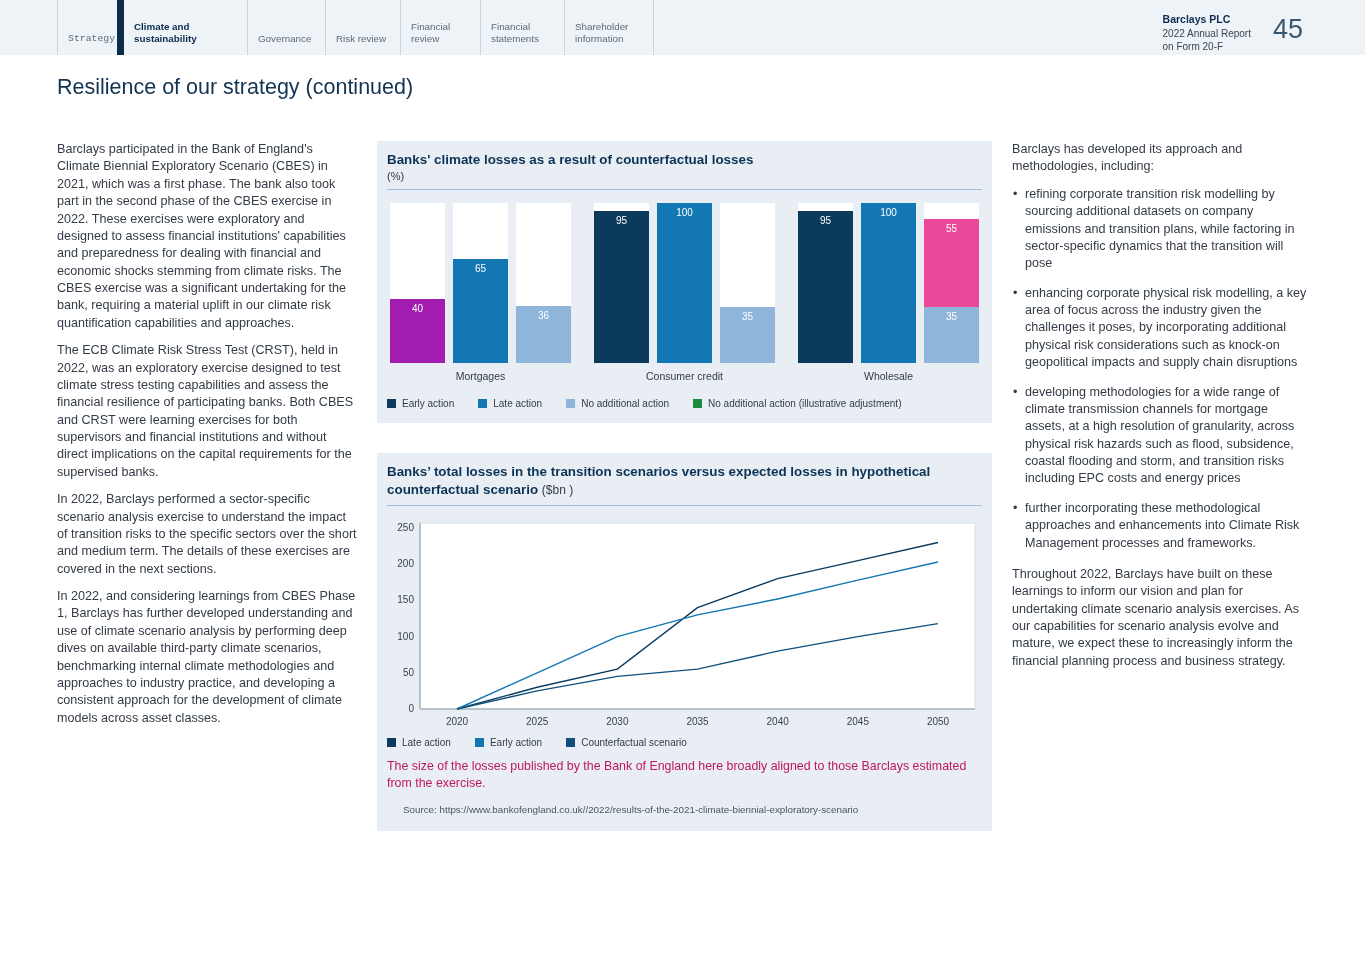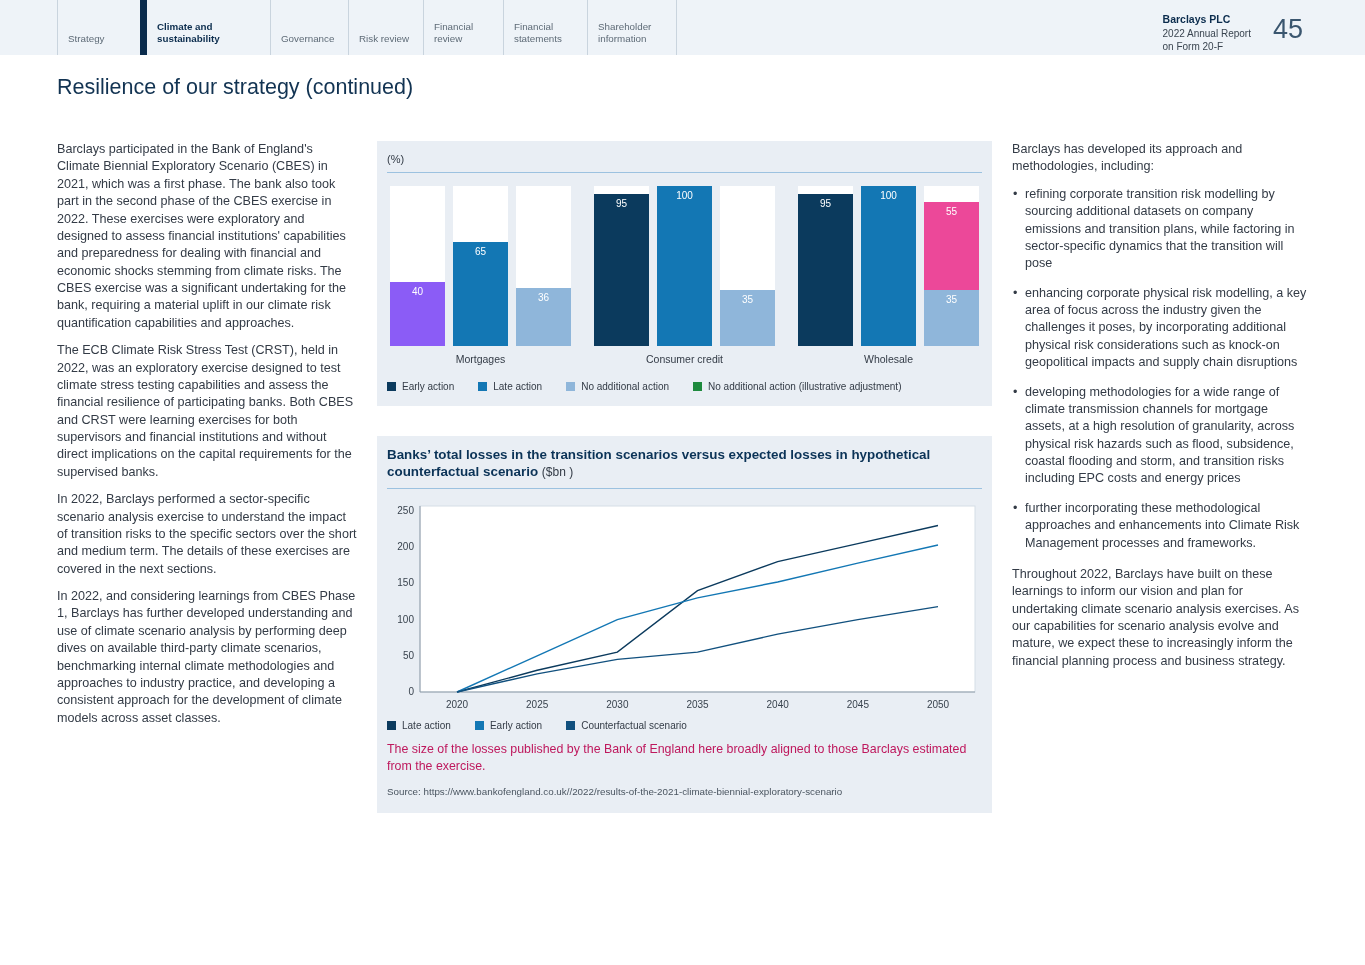--- a/index.html
+++ b/index.html
@@ -6,21 +6,21 @@
   html, body { width: 1365px; height: 965px; background: #ffffff; overflow: hidden;
     font-family: "Liberation Sans", sans-serif; }
 
   
   .topnav { height: 55px; background: #eef3f8; display: flex; justify-content: space-between; }
   .tabs { display: flex; margin-left: 57px; }
   .tab { display: flex; align-items: flex-end; padding: 6px 10px 9px 10px;
     border-left: 1px solid #c9d4de; font-size: 9.8px; line-height: 1.3; color: #5e6b77; cursor: pointer; }
   .tab:last-child { border-right: 1px solid #c9d4de; }
   .tab.active { border-left: 7px solid #0b2c4d; color: #0b2c4d; font-weight: bold; }
-  .tab-w1 { width: 83px; } .tab-w2 { width: 130px; } .tab-w3 { width: 78px; }
+  .tab-w1 { width: 60px; font-family: Liberation Mono, monospace; } .tab-w2 { width: 130px; } .tab-w3 { width: 78px; }
   .tab-w4 { width: 75px; } .tab-w5 { width: 80px; } .tab-w6 { width: 84px; } .tab-w7 { width: 90px; }
   .brand-area { display: flex; align-items: flex-start; gap: 22px; padding: 13px 62px 0 0; }
   .brand-block { font-size: 10px; line-height: 1.3; color: #3a4550; }
   .brand-name { font-weight: bold; color: #0b2c4d; font-size: 10.5px; }
   .page-number { font-size: 27px; color: #3a566f; line-height: 1; margin-top: 3px; }
 
   
   .page-title { margin: 20px 57px 0 57px; font-size: 21.5px; font-weight: 400; color: #123352; }
 
   
@@ -56,21 +56,21 @@
 
   
   .legend { display: flex; align-items: center; gap: 24px; margin-top: 16px; flex-wrap: wrap; }
   .legend-item { display: flex; align-items: center; gap: 6px; font-size: 10px; color: #333b46; }
   .swatch { width: 9px; height: 9px; display: inline-block; flex: 0 0 9px; }
 
   
   #line-svg { display: block; margin-top: 2px; }
   #line-svg text { font-family: "Liberation Sans", sans-serif; font-size: 10px; fill: #39434e; }
   .line-caption { font-size: 12.4px; line-height: 1.35; color: #be185d; margin-top: 10px; }
-  .line-source { font-size: 9.8px; color: #4a5560; margin: 12px 0 2px 0; text-decoration: none; display: inline-block; }
+  .line-source { font-size: 9.8px; color: #4a5560; margin: 12px 0 2px 16px; text-decoration: none; display: inline-block; }
 </style>
 </head>
 <body>
 
 <header class="topnav">
   <nav class="tabs">
     <div class="tab tab-w1">
         <span>Strategy</span>
       </div>
     <div class="tab tab-w2 active">
@@ -109,27 +109,28 @@
   <section class="col-left body-text">
     <p>Barclays participated in the Bank of England's Climate Biennial Exploratory Scenario (CBES) in 2021, which was a first phase. The bank also took part in the second phase of the CBES exercise in 2022. These exercises were exploratory and designed to assess financial institutions' capabilities and preparedness for dealing with financial and economic shocks stemming from climate risks.  The CBES exercise was a significant undertaking for the bank, requiring a material uplift in our climate risk quantification capabilities and approaches.</p>
     <p>The ECB Climate Risk Stress Test (CRST), held in 2022, was an exploratory exercise designed to test climate stress testing capabilities and assess the financial resilience of participating banks. Both CBES and CRST were learning exercises for both supervisors and financial institutions and without direct implications on the capital requirements for the supervised banks.</p>
     <p>In 2022, Barclays performed a sector-specific scenario analysis exercise to understand the impact of transition risks to the specific sectors over the short and medium term. The details of these exercises are covered in the next sections.</p>
     <p>In 2022, and considering learnings from CBES Phase 1, Barclays has further developed understanding and use of climate scenario analysis by performing deep dives on available third-party climate scenarios, benchmarking internal climate methodologies and approaches to industry practice, and developing a consistent approach for the development of climate models across asset classes.</p>
   </section>
 
   <section class="col-mid">
 
     <div class="panel panel-bar">
+      <h2 class="chart-title">Banks' climate losses as a result of counterfactual losses</h2>
       <div class="chart-sub">(%)</div>
       <div class="title-rule"></div>
 
       <div class="bar-groups">
         <div class="bar-group">
           <div class="bar-slot">
-              <div class="bar-fill" style="height: 40%; background: #8b5cf6;">
+              <div class="bar-fill" style="height: 40%; background: #a21caf;">
                 <span class="bar-val">40</span>
               </div>
             </div>
           <div class="bar-slot">
               <div class="bar-fill" style="height: 65%; background: rgb(19, 119, 180);">
                 <span class="bar-val">65</span>
               </div>
             </div>
           <div class="bar-slot">
               <div class="bar-fill" style="height: 36%; background: rgb(143, 182, 218);">

